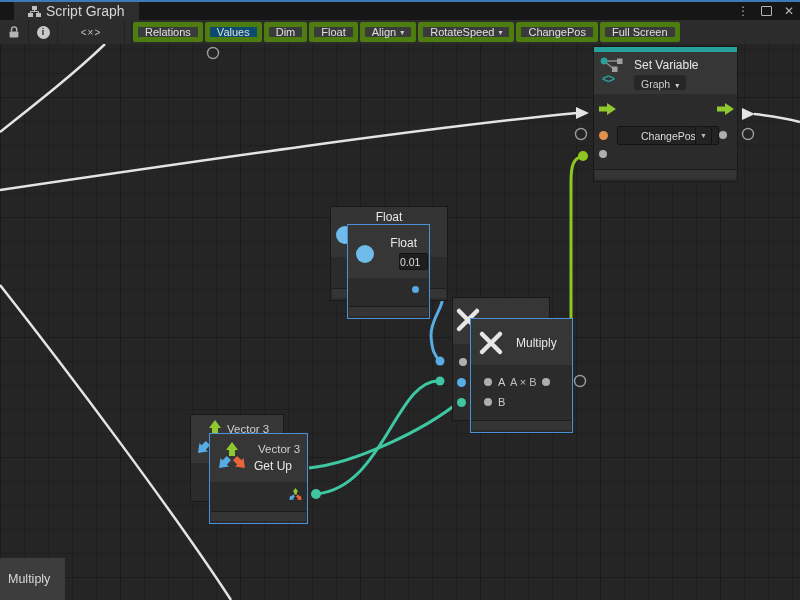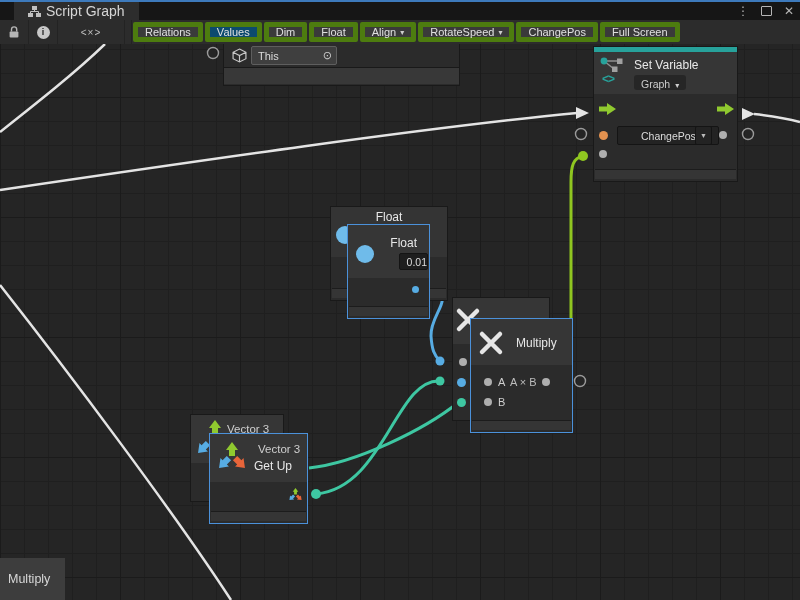--- a/index.html
+++ b/index.html
@@ -170,30 +170,20 @@
     <path class="stroke-teal" d="M316,450 C384,444 396,334 440,337" fill="none" stroke-width="3"></path>
     <circle class="fill-teal" cx="316" cy="450" r="5"></circle>
     <circle class="fill-teal" cx="440" cy="337" r="4.5"></circle>
     <path class="stroke-teal" d="M309,424 C356,419 424,386 459,358" fill="none" stroke-width="3"></path>
     <circle class="ghost" cx="213" cy="9" r="5.5"></circle>
     <circle class="ghost" cx="581" cy="90" r="5.5"></circle>
     <circle class="ghost" cx="748" cy="90" r="5.5"></circle>
     <circle class="ghost" cx="580" cy="337" r="5.5"></circle>
   </svg>
 
-  <div class="node" id="this-node">
-    <svg width="15" height="15" viewBox="0 0 14 14" style="position:absolute;left:8px;top:5px">
-      <path d="M7,1 L13,4 V10 L7,13 L1,10 V4 Z M1,4 L7,7 L13,4 M7,7 V13" stroke="#c8c8c8" stroke-width="1.1" fill="none"></path>
-    </svg>
-    <div class="field" id="this-field">
-      <span>This</span>
-      <span style="color:#cfcfcf;font-size:11px">⊙</span>
-    </div>
-    <div class="body"></div>
-  </div>
 
   <div class="node" id="setvar-node">
     <div class="tealbar"></div>
     <div class="nhead"></div>
     <svg width="26" height="16" viewBox="0 0 26 16" style="position:absolute;left:6px;top:10px">
       <path d="M4,4 H19 M4,4 L14,12" stroke="#909090" stroke-width="1.4" fill="none"></path>
       <circle cx="4" cy="4" r="3.4" fill="var(--teal)"></circle>
       <rect x="17" y="1.5" width="5.5" height="5.5" fill="#a0a0a0"></rect>
       <rect x="12" y="9.5" width="5.5" height="5.5" fill="#a0a0a0"></rect>
     </svg>
@@ -225,21 +215,21 @@
     <div class="nhead"></div>
     <div class="ntitle" style="left:0;right:0;top:3px;text-align:center">Float</div>
     <div class="circle-icon" style="left:5px;top:19px;width:18px;height:18px"></div>
     <div class="nfoot"></div>
   </div>
 
   <div class="node sel" id="float-front">
     <div class="nhead"></div>
     <div class="circle-icon" style="left:8px;top:20px;width:18px;height:18px"></div>
     <div class="ntitle" style="right:12px;top:11px">Float</div>
-    <div class="field" style="left:51px;top:28px;width:27px;height:15px;justify-content:flex-end;background:#1e1e1e">
+    <div class="field" style="left:51px;top:28px;width:27px;height:15px;justify-content:flex-start;background:#1e1e1e">
       <span>0.01</span>
     </div>
     <div class="dot blue" style="left:64px;top:61px;width:7px;height:7px"></div>
     <div class="nfoot"></div>
   </div>
 
   <div class="node" id="mult-back">
     <div class="nhead"></div>
     <svg width="26" height="26" viewBox="0 0 26 26" style="position:absolute;left:2px;top:9px">
       <path d="M4,4 L22,22 M22,4 L4,22" stroke="#e6e6e6" stroke-width="4.5" stroke-linecap="round"></path>

